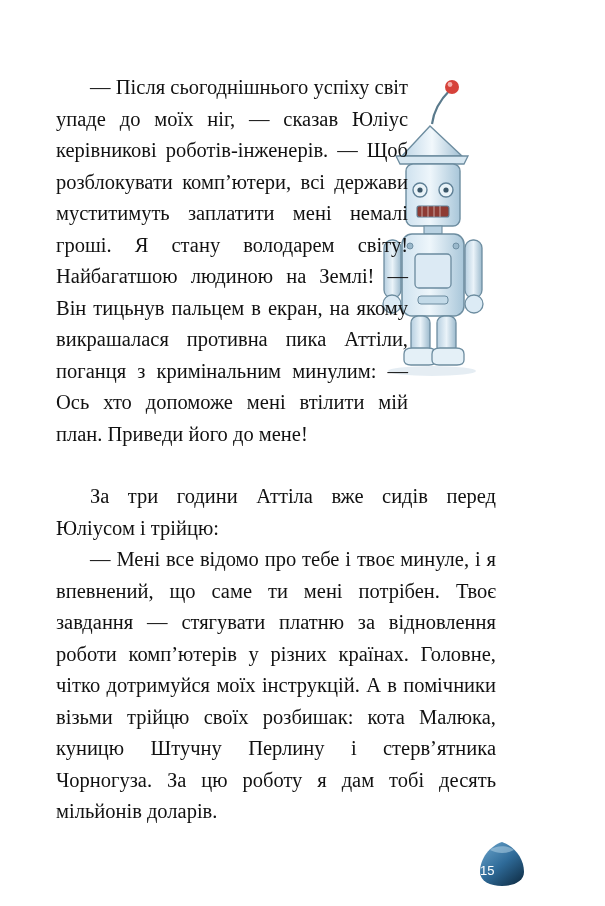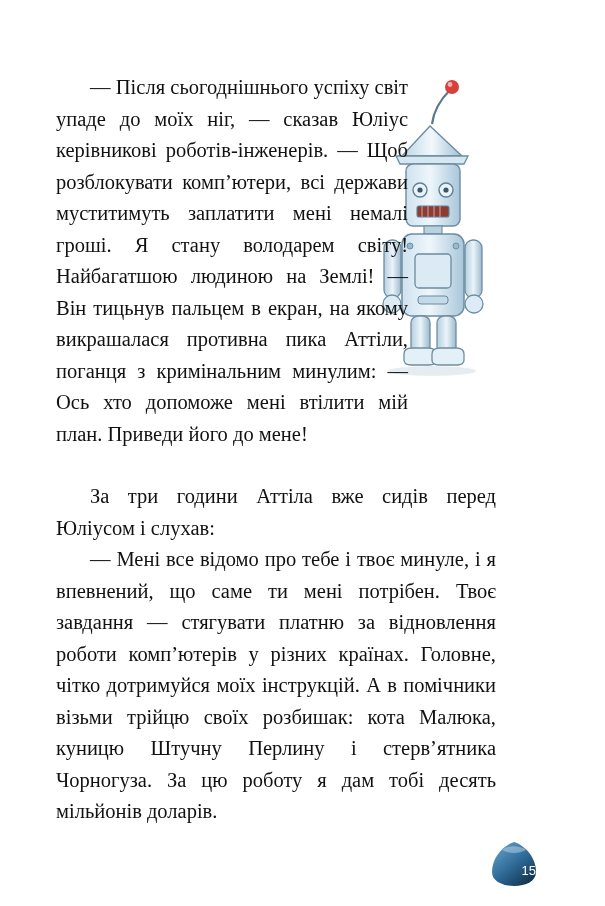--- a/index.html
+++ b/index.html
@@ -43,27 +43,27 @@
     hyphens: manual;
   }
   .para-wrap-first {
     width: 352px;
   }
   .gap-large {
     height: 31px;
   }
   .page-number-badge {
     position: absolute;
-    right: 16px;
+    right: 28px;
     bottom: 20px;
     width: 44px;
     height: 44px;
     display: flex;
     align-items: flex-end;
-    justify-content: flex-end;
+    justify-content: flex-start;
   }
   .badge-circle {
     position: absolute;
     left: 0;
     top: 0;
     width: 44px;
     height: 44px;
   }
   .page-number {
     position: relative;
@@ -138,21 +138,21 @@
 
       <path d="M38 286 q0 -6 8 -6 h16 q8 0 8 6 v6 q0 5 -7 5 h-18 q-7 0 -7 -5 z" fill="#e4f0f7" stroke="#6d8da0" stroke-width="1.3"></path>
       <path d="M66 286 q0 -6 8 -6 h16 q8 0 8 6 v6 q0 5 -7 5 h-18 q-7 0 -7 -5 z" fill="#e4f0f7" stroke="#6d8da0" stroke-width="1.3"></path>
       <ellipse cx="66" cy="303" rx="44" ry="5" fill="#cfdfe9" opacity="0.55"></ellipse>
     </svg>
   </div>
 
   <div class="text-block">
     <p class="para-wrap-first">— Після сьогоднішнього успіху світ упаде до моїх ніг, — сказав Юліус керівникові роботів-інженерів. — Щоб розблокувати комп’ютери, всі держави муститимуть заплатити мені немалі гроші. Я стану володарем світу! Найбагатшою людиною на Землі! — Він тицьнув пальцем в екран, на якому викрашалася противна пика Аттіли, поганця з кримінальним минулим: — Ось хто допоможе мені втілити мій план. Приведи його до мене!</p>
     <div class="gap-large"></div>
-    <p>За три години Аттіла вже сидів перед Юліусом і слухав:</p>
+    <p>За три години Аттіла вже сидів перед Юліусом і трійцю:</p>
     <p>— Мені все відомо про тебе і твоє минуле, і я впевнений, що саме ти мені потрібен. Твоє завдання — стягувати платню за відновлення роботи комп’ютерів у різних країнах. Головне, чітко дотримуйся моїх інструкцій. А в помічники візьми трійцю своїх розбишак: кота Малюка, куницю Штучну Перлину і стерв’ятника Чорногуза. За цю роботу я дам тобі десять мільйонів доларів.</p>
   </div>
 
   <div class="page-number-badge">
     <svg class="badge-circle" viewBox="0 0 44 44" xmlns="http://www.w3.org/2000/svg">
       <defs>
         <linearGradient id="badgegrad" x1="0" y1="0" x2="0.8" y2="1">
           <stop offset="0%" stop-color="#6fa8cf"></stop>
           <stop offset="55%" stop-color="#2f6b99"></stop>
           <stop offset="100%" stop-color="#12334d"></stop>

